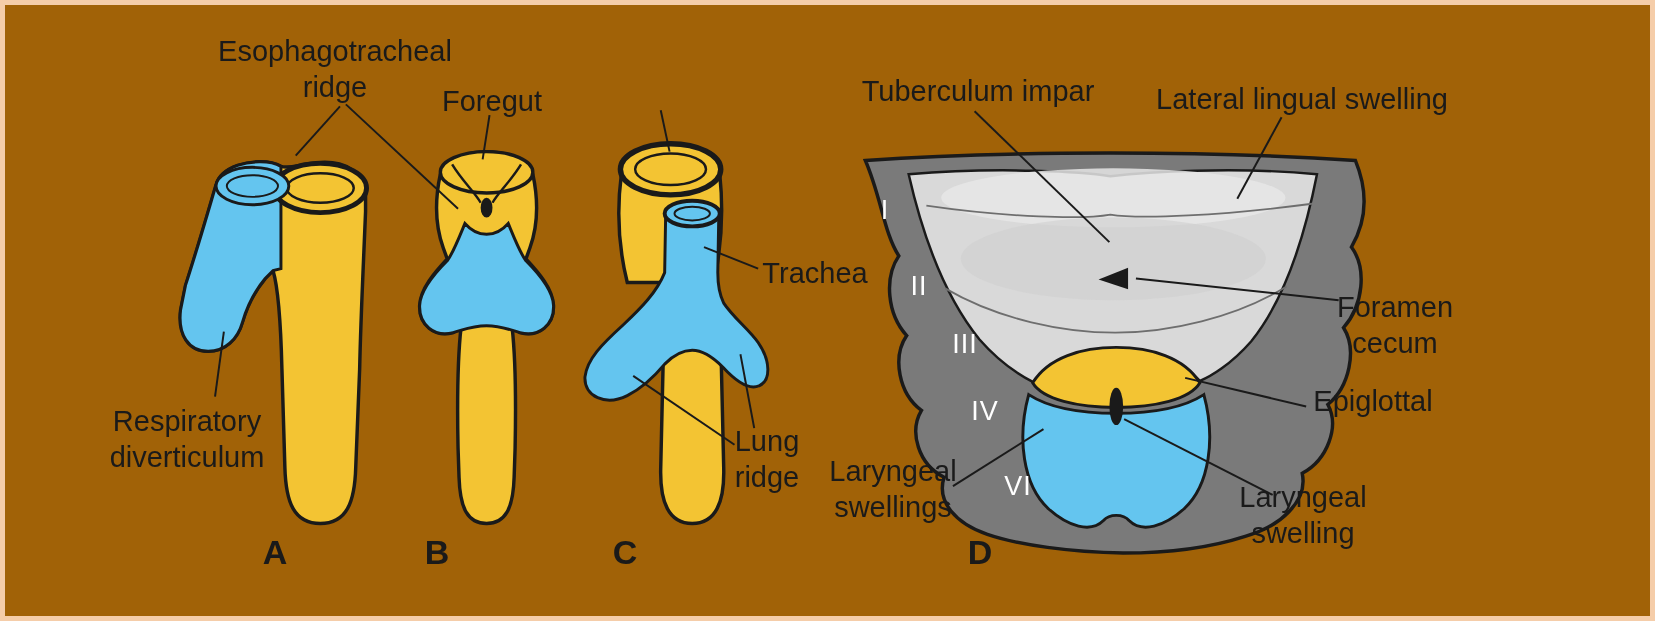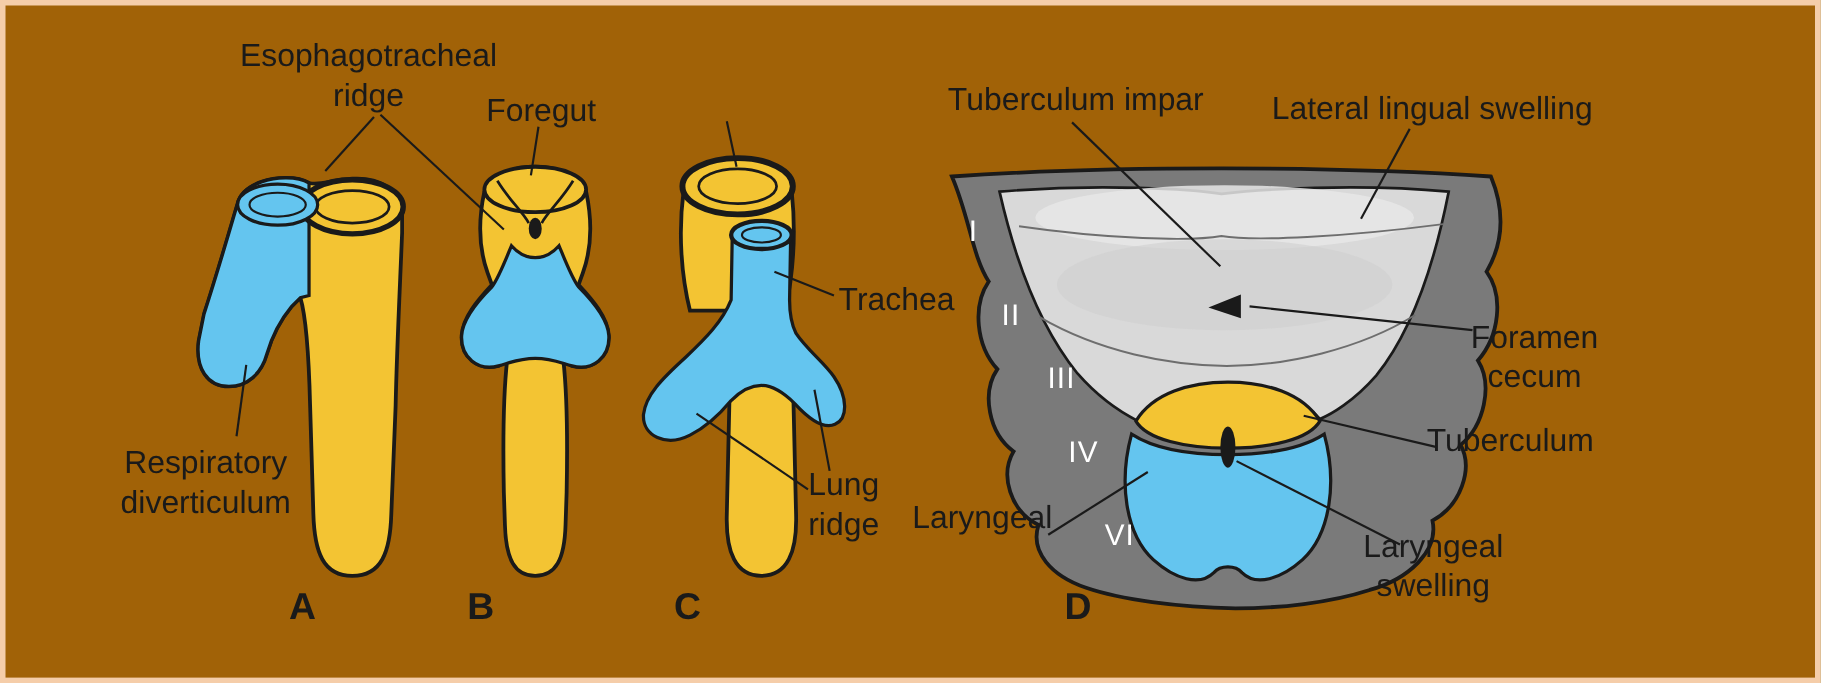--- a/index.html
+++ b/index.html
@@ -120,30 +120,31 @@
   <div class="lbl" style="left:973px; top:68px">Tuberculum impar</div>
 
   <div class="lbl" style="left:1297px; top:76px">Lateral lingual swelling</div>
 
   <div class="lbl" style="left:1390px; top:284px">
     <span class="line">Foramen</span>
     <span class="line">cecum</span>
   </div>
 
   <div class="lbl" style="left:1368px; top:378px">
-    <span class="line">Tuberculum</span>
+    <span class="line">Epiglottal</span>
   </div>
 
   <div class="lbl" style="left:1298px; top:474px">
     <span class="line">Laryngeal</span>
     <span class="line">swelling</span>
   </div>
 
   <div class="lbl" style="left:888px; top:448px">
     <span class="line">Laryngeal</span>
+    <span class="line">swellings</span>
   </div>
 
   <div class="panel-letter" style="left:270px; top:528px">A</div>
   <div class="panel-letter" style="left:432px; top:528px">B</div>
   <div class="panel-letter" style="left:620px; top:528px">C</div>
   <div class="panel-letter" style="left:975px; top:528px">D</div>
 
   <div class="numeral" style="left:880px; top:190px">I</div>
   <div class="numeral" style="left:914px; top:266px">II</div>
   <div class="numeral" style="left:960px; top:324px">III</div>

